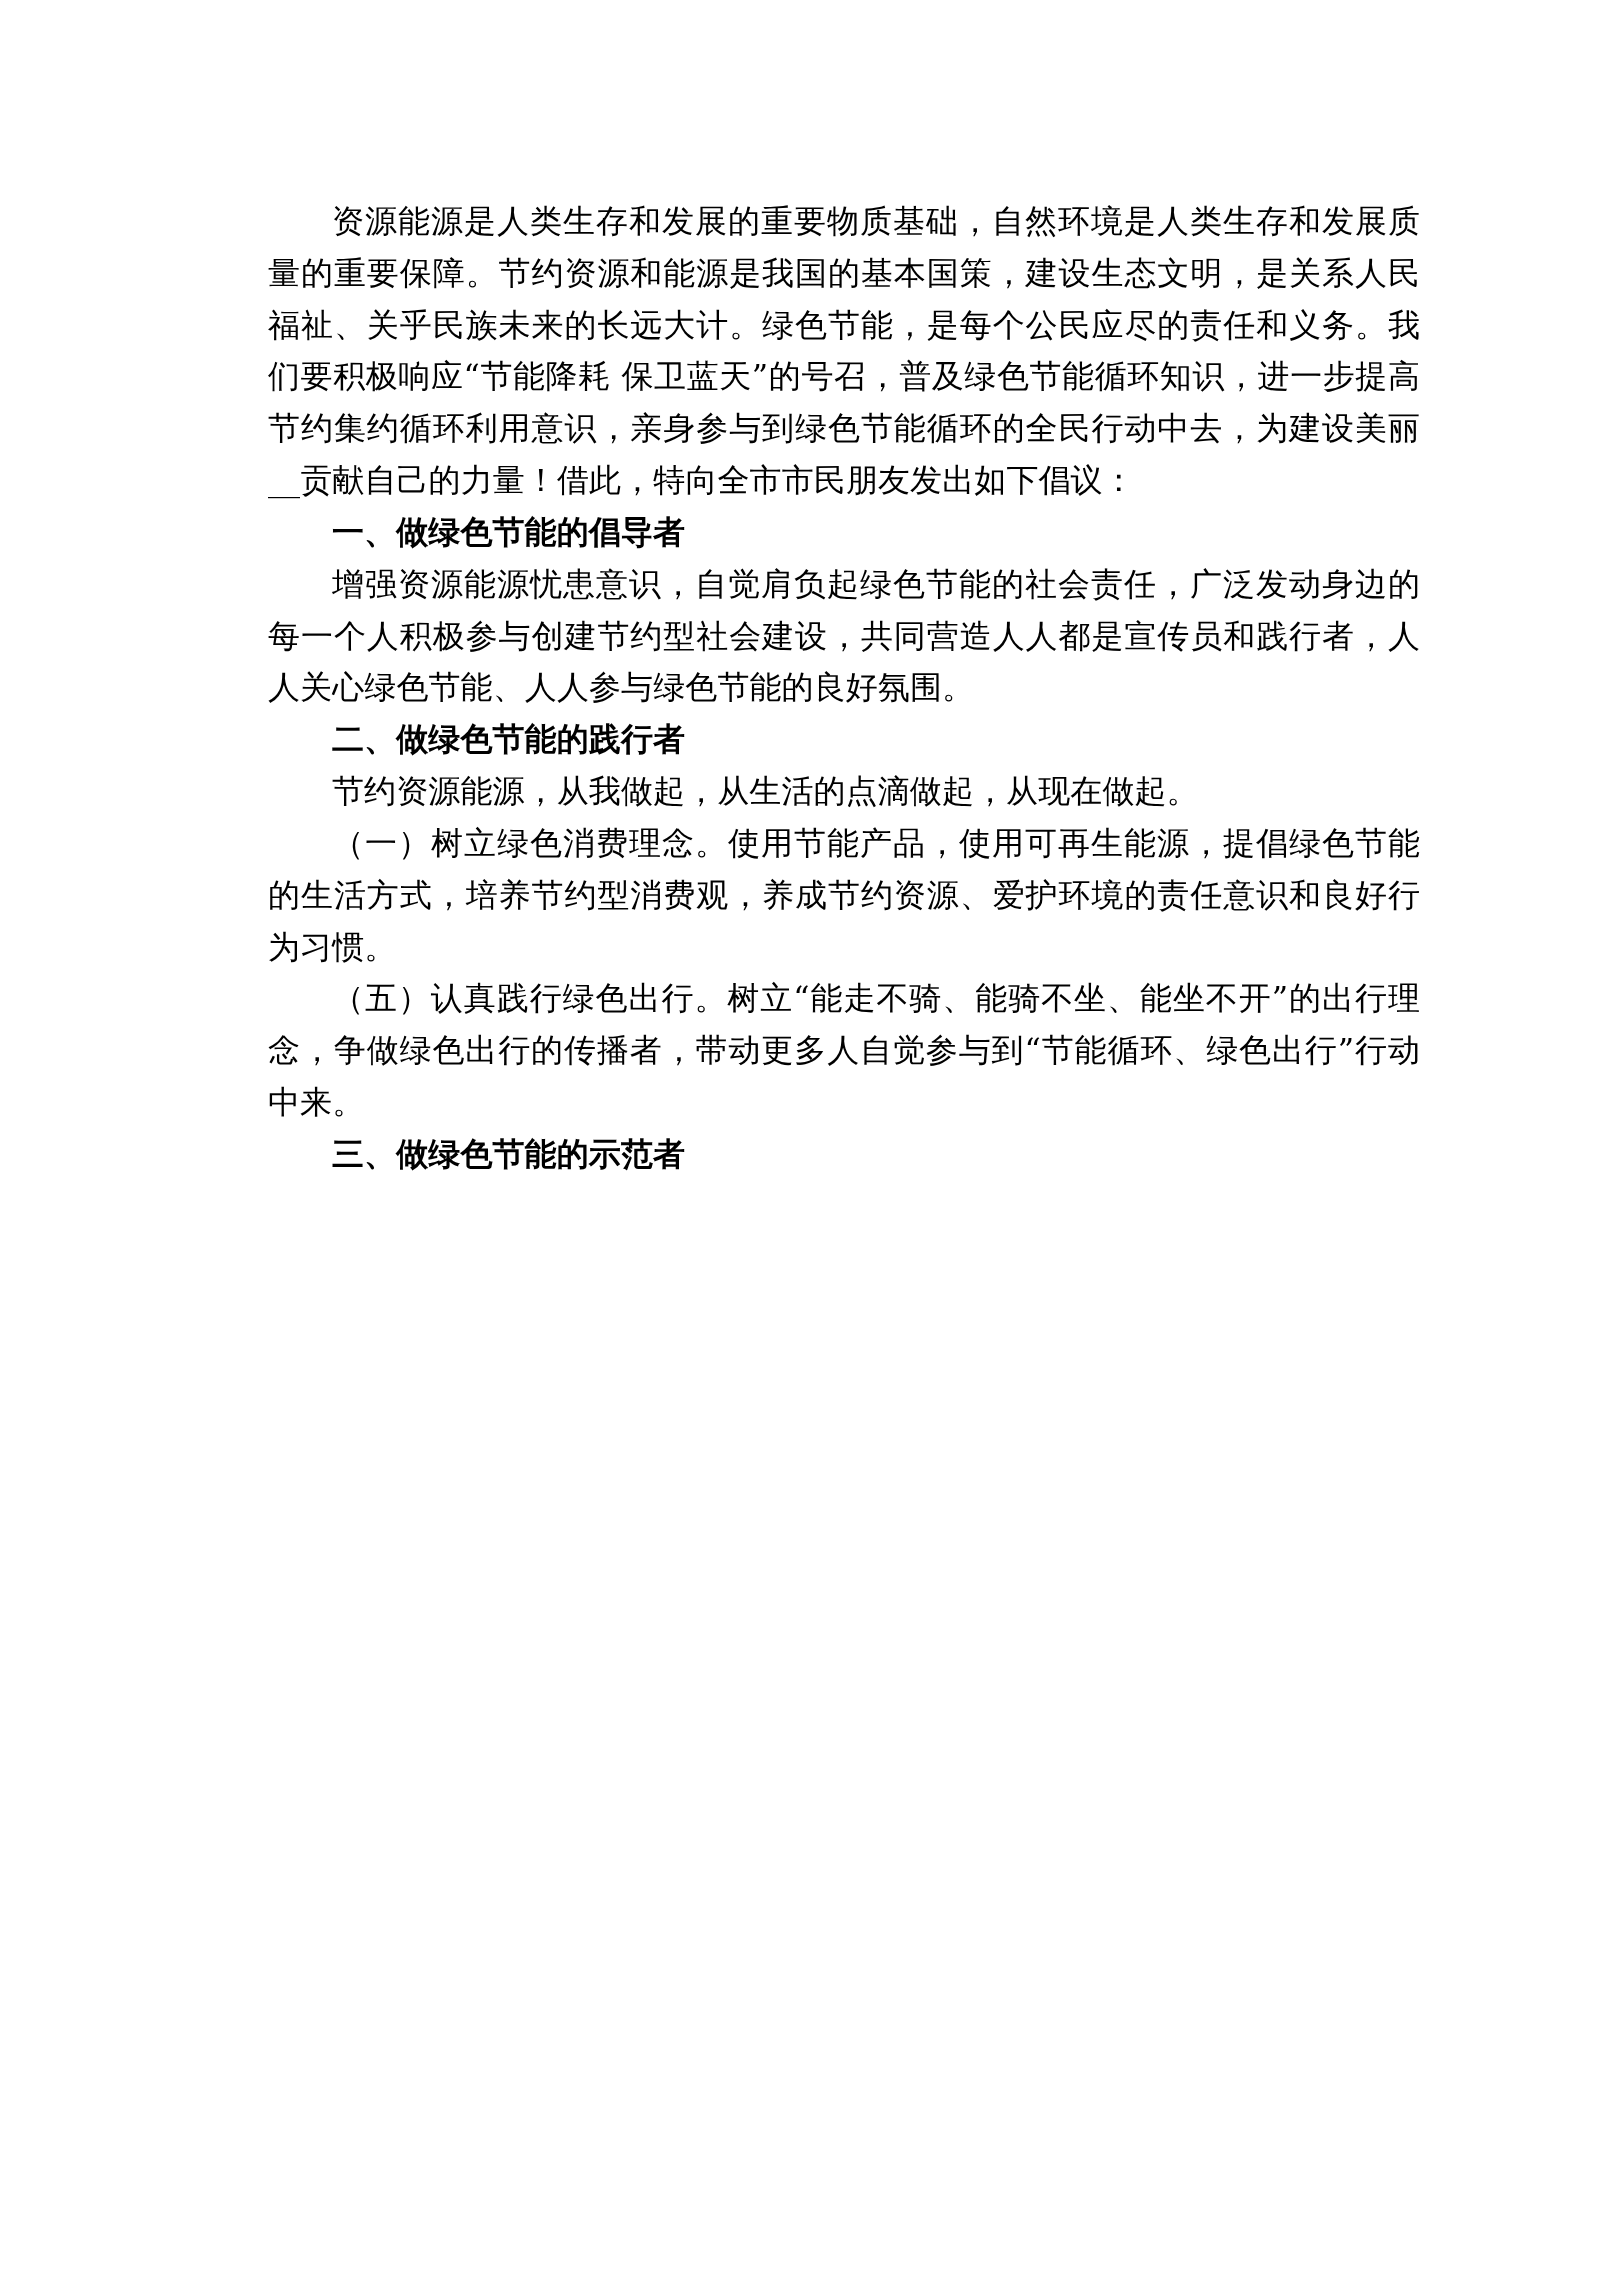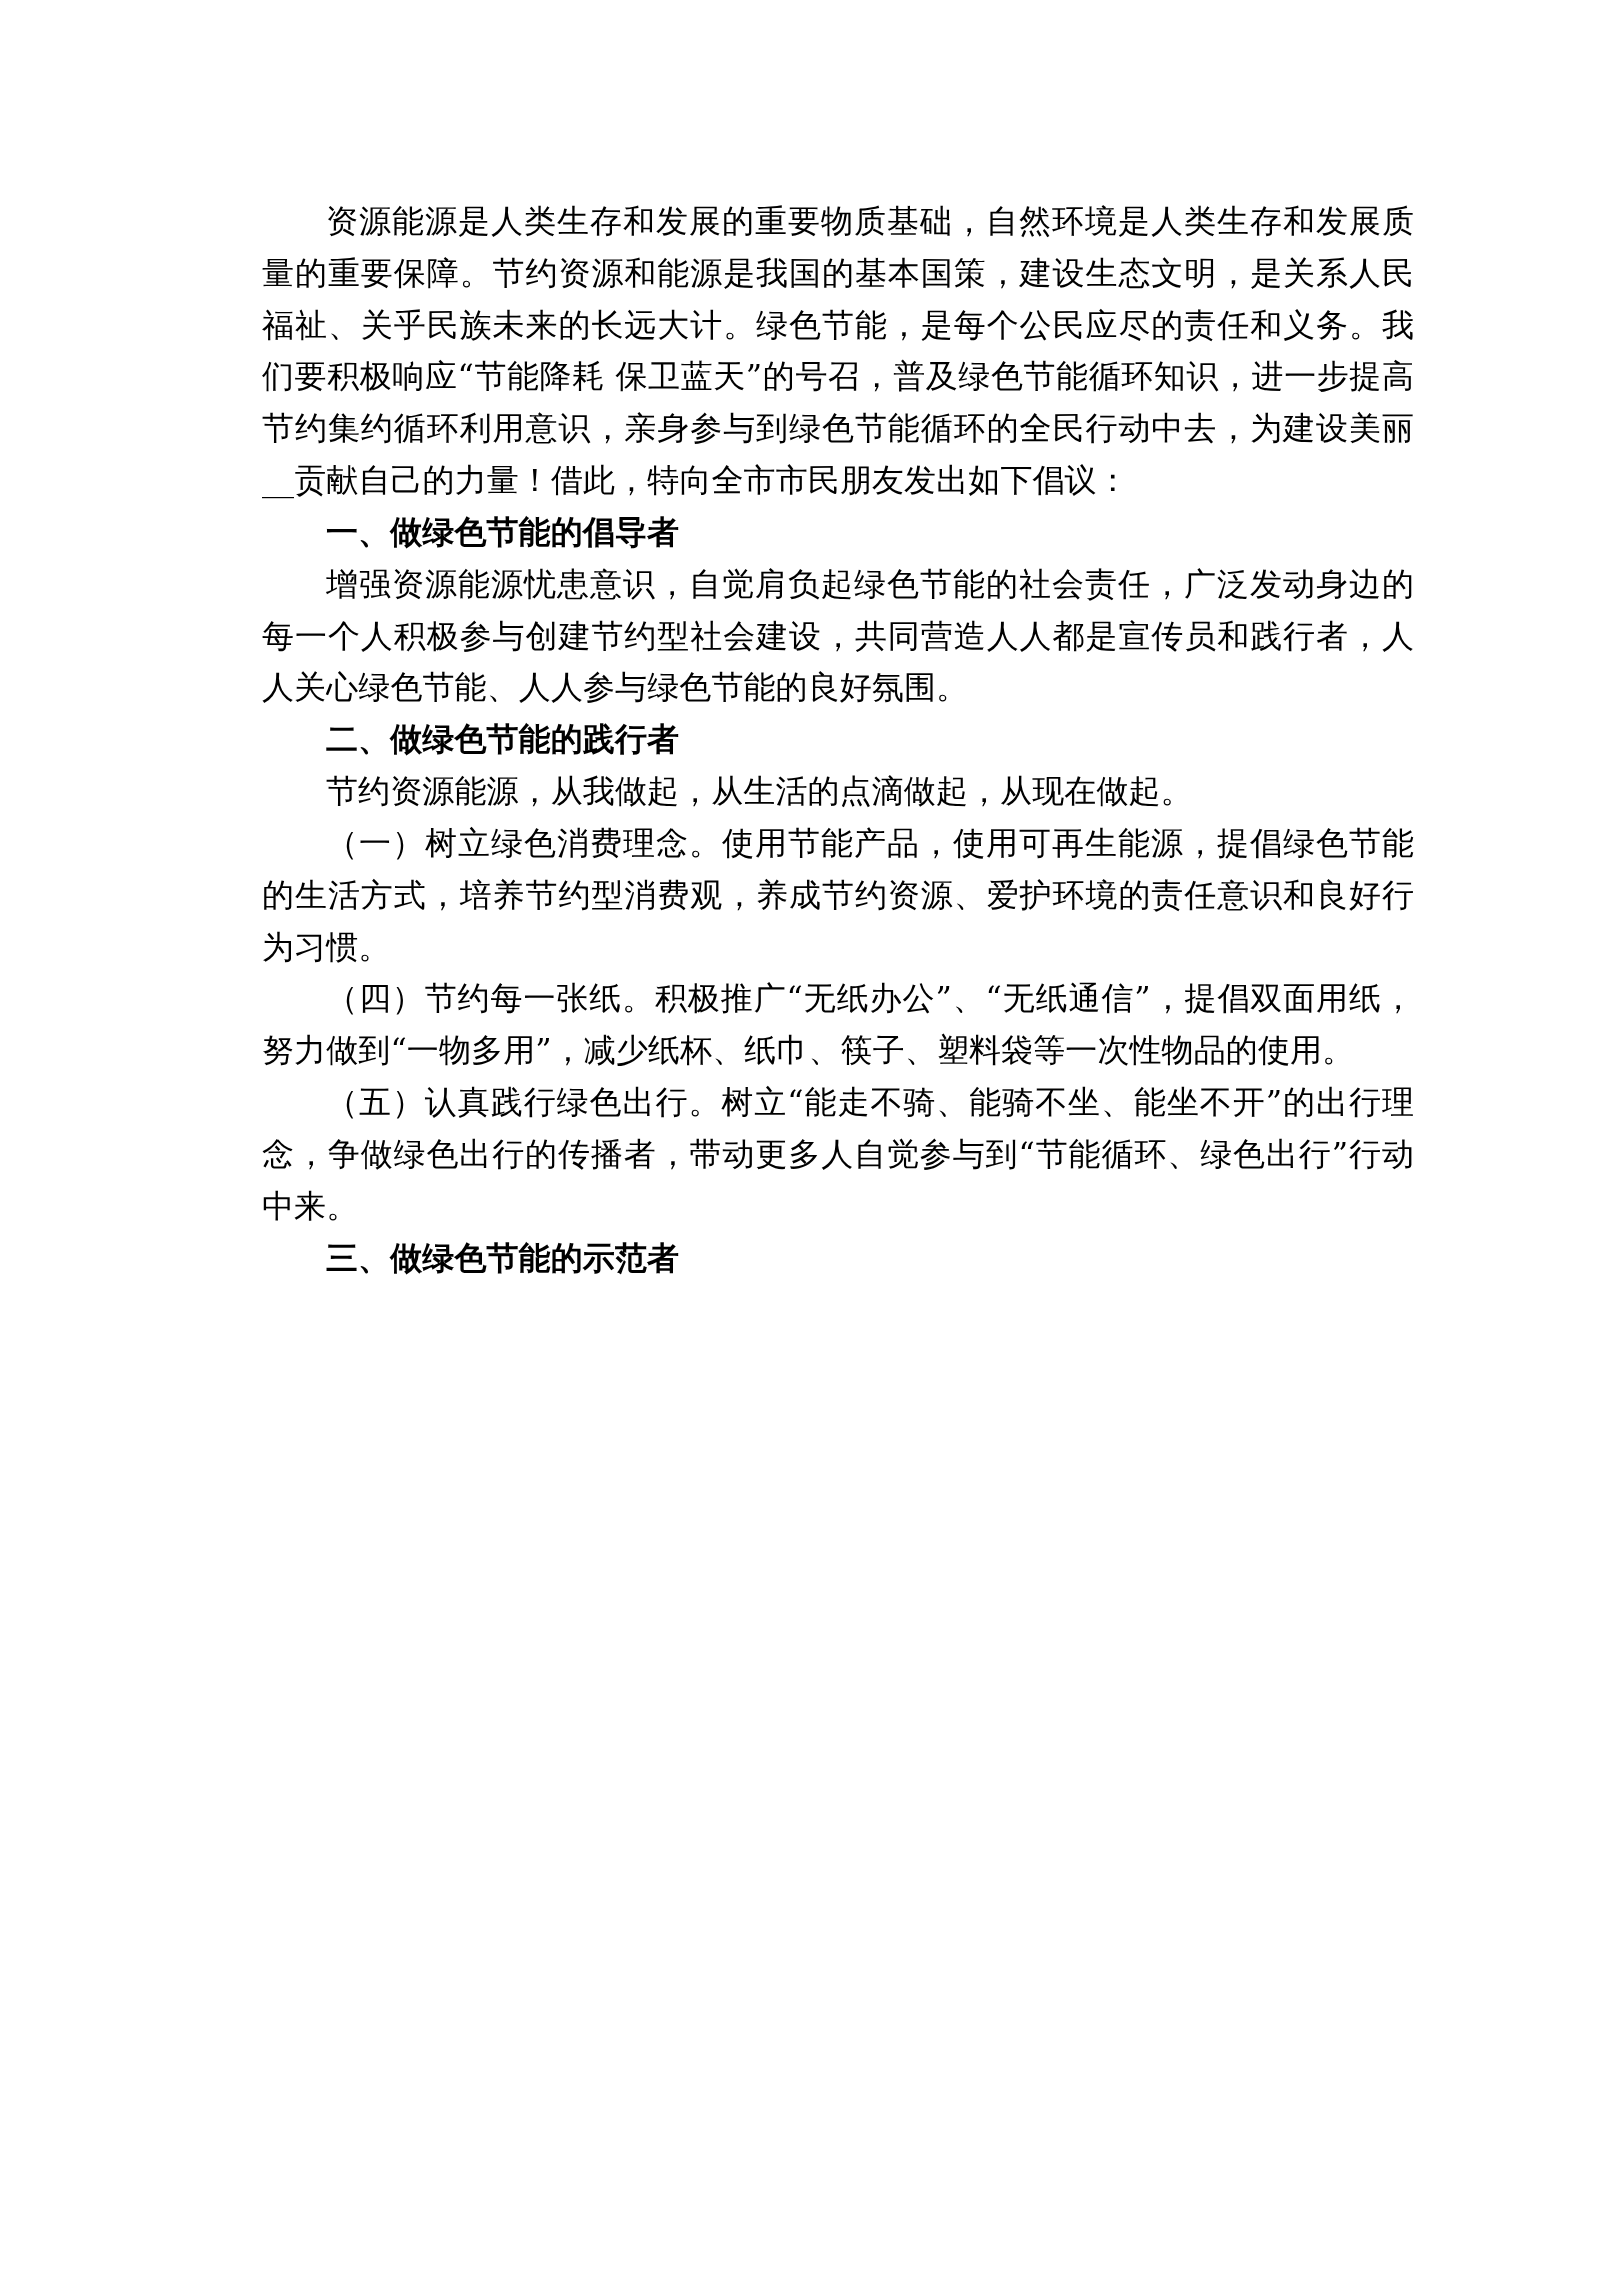--- a/index.html
+++ b/index.html
@@ -17,20 +17,21 @@
   .page {
     position: relative;
     width: 1623px;
     height: 2295px;
     background: #ffffff;
     box-sizing: border-box;
     padding: 196px 216px 170px 262px;
   }
   .doc-body {
     width: 1152px;
+    margin-left: 6px;
   }
   p {
     margin: 0;
     font-size: 32px;
     line-height: 1.62;
     text-align: justify;
     text-justify: inter-ideograph;
     letter-spacing: 0.1px;
   }
   .indent {
@@ -45,18 +46,17 @@
 <body>
 
 <div class="page">
   <div class="doc-body">
     <p class="indent">资源能源是人类生存和发展的重要物质基础，自然环境是人类生存和发展质量的重要保障。节约资源和能源是我国的基本国策，建设生态文明，是关系人民福祉、关乎民族未来的长远大计。绿色节能，是每个公民应尽的责任和义务。我们要积极响应“节能降耗 保卫蓝天”的号召，普及绿色节能循环知识，进一步提高节约集约循环利用意识，亲身参与到绿色节能循环的全民行动中去，为建设美丽__贡献自己的力量！借此，特向全市市民朋友发出如下倡议：</p>
     <p class="heading">一、做绿色节能的倡导者</p>
     <p class="indent">增强资源能源忧患意识，自觉肩负起绿色节能的社会责任，广泛发动身边的每一个人积极参与创建节约型社会建设，共同营造人人都是宣传员和践行者，人人关心绿色节能、人人参与绿色节能的良好氛围。</p>
     <p class="heading">二、做绿色节能的践行者</p>
     <p class="indent">节约资源能源，从我做起，从生活的点滴做起，从现在做起。</p>
     <p class="indent">（一）树立绿色消费理念。使用节能产品，使用可再生能源，提倡绿色节能的生活方式，培养节约型消费观，养成节约资源、爱护环境的责任意识和良好行为习惯。</p>
-    <p class="indent">（四）节约每一张纸。积极推广“无纸办公”、“无纸通信”，提倡双面用纸，努力做到“一物多用”，减少纸杯、纸巾、筷子、塑料袋等一次性物品的使用。</p>
     <p class="indent">（五）认真践行绿色出行。树立“能走不骑、能骑不坐、能坐不开”的出行理念，争做绿色出行的传播者，带动更多人自觉参与到“节能循环、绿色出行”行动中来。</p>
     <p class="heading">三、做绿色节能的示范者</p>
   </div>
 </div>
 
 
 </body></html>

